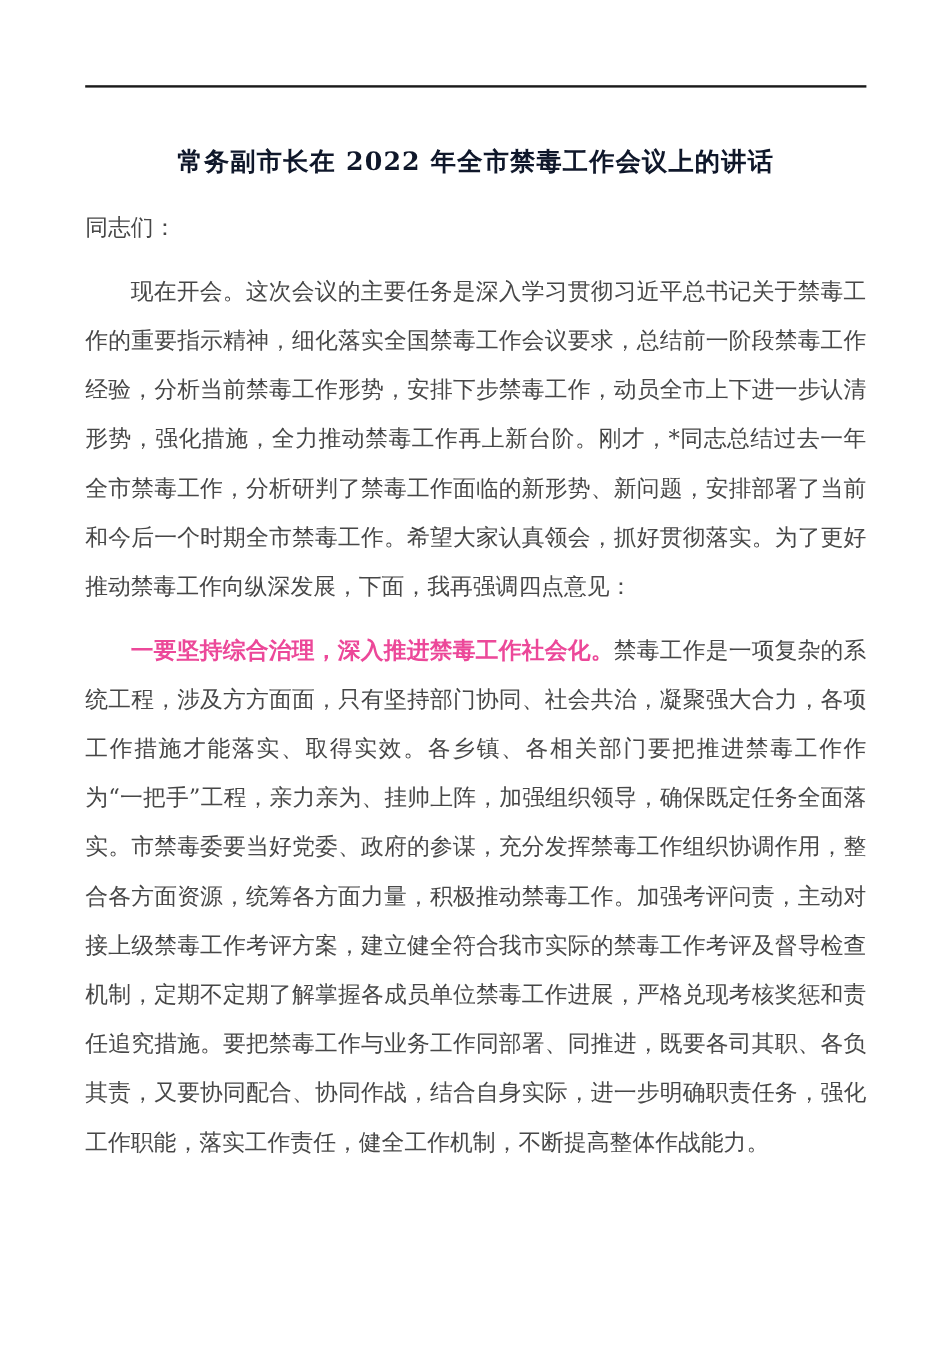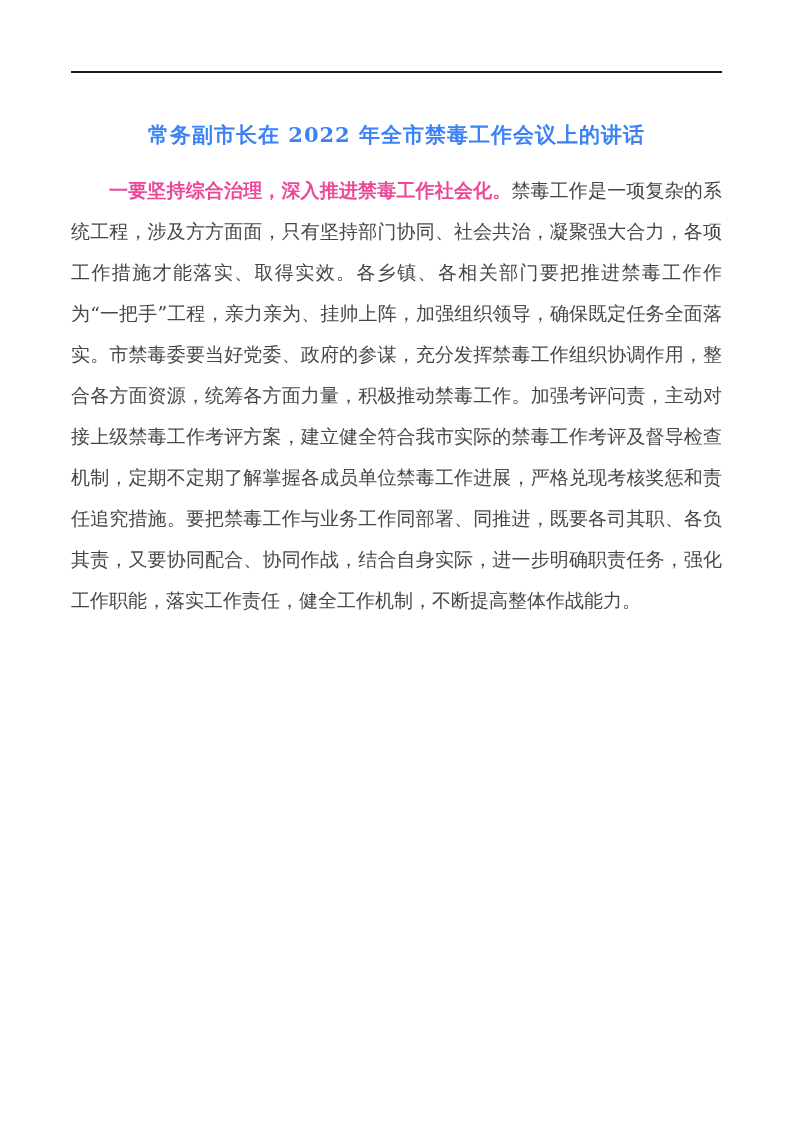--- a/index.html
+++ b/index.html
@@ -21,21 +21,21 @@
   .header-rule {
     height: 0;
     border-bottom: 2px solid #1a1a1a;
   }
   .doc-title {
     margin-top: 47px;
     text-align: center;
     font-size: 21px;
     line-height: 30px;
     font-weight: bold;
-    color: #3b82f6;
+    color: #0f172a;
     letter-spacing: 1px;
   }
   .doc-body {
     margin-top: 20px;
     font-size: 19px;
     line-height: 41px;
     text-align: justify;
     text-justify: inter-ideograph;
   }
   .salutation {
@@ -54,19 +54,21 @@
 <body>
 
 <div class="page">
 
   <div class="header-rule"></div>
 
   <h1 class="doc-title">常务副市长在 2022 年全市禁毒工作会议上的讲话</h1>
 
   <div class="doc-body">
 
+    <p class="salutation">同志们：</p>
 
+    <p class="para"><span>现在开会。这次会议的主要任务是深入学习贯彻习近平总书记关于禁毒工作的重要指示精神，细化落实全国禁毒工作会议要求，总结前一阶段禁毒工作经验，分析当前禁毒工作形势，安排下步禁毒工作，动员全市上下进一步认清形势，强化措施，全力推动禁毒工作再上新台阶。刚才，*同志总结过去一年全市禁毒工作，分析研判了禁毒工作面临的新形势、新问题，安排部署了当前和今后一个时期全市禁毒工作。希望大家认真领会，抓好贯彻落实。为了更好推动禁毒工作向纵深发展，下面，我再强调四点意见：</span></p>
 
     <p class="para"><span class="lead">一要坚持综合治理，深入推进禁毒工作社会化。</span><span>禁毒工作是一项复杂的系统工程，涉及方方面面，只有坚持部门协同、社会共治，凝聚强大合力，各项工作措施才能落实、取得实效。各乡镇、各相关部门要把推进禁毒工作作为“一把手”工程，亲力亲为、挂帅上阵，加强组织领导，确保既定任务全面落实。市禁毒委要当好党委、政府的参谋，充分发挥禁毒工作组织协调作用，整合各方面资源，统筹各方面力量，积极推动禁毒工作。加强考评问责，主动对接上级禁毒工作考评方案，建立健全符合我市实际的禁毒工作考评及督导检查机制，定期不定期了解掌握各成员单位禁毒工作进展，严格兑现考核奖惩和责任追究措施。要把禁毒工作与业务工作同部署、同推进，既要各司其职、各负其责，又要协同配合、协同作战，结合自身实际，进一步明确职责任务，强化工作职能，落实工作责任，健全工作机制，不断提高整体作战能力。</span></p>
 
   </div>
 
 </div>
 
 </body></html>

